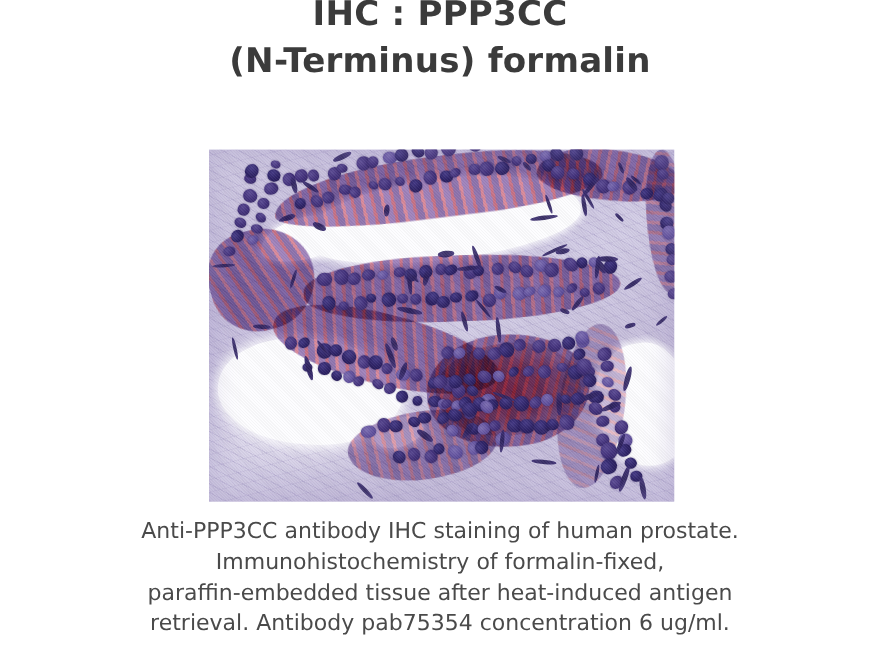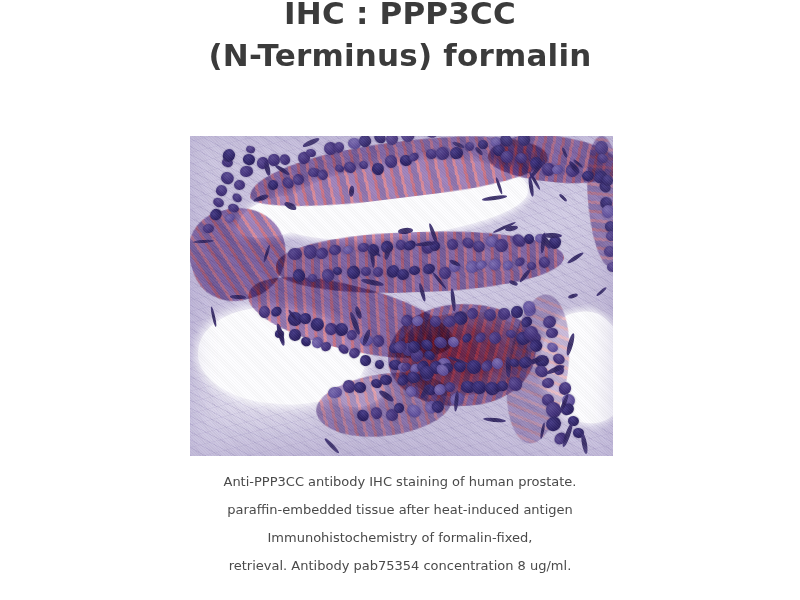--- a/index.html
+++ b/index.html
@@ -232,21 +232,21 @@
     pointer-events: none;
   }
 
   
   .caption {
     position: absolute;
     left: 0;
     top: 468px;
     width: 800px;
     text-align: center;
-    font-size: 13px;
+    font-size: 20px;
     line-height: 28px;
     color: #4a4a4a;
   }
   .caption-line { white-space: nowrap; }
 </style>
 </head>
 <body>
 
 <div class="header">
   <div class="title-line title-line-1">IHC : PPP3CC</div>
@@ -557,16 +557,16 @@
       </div>
 
     <div class="photo-grain"></div>
     <div class="photo-soft"></div>
   </div>
 
 </div>
 
 <div class="caption">
   <div class="caption-line">Anti-PPP3CC antibody IHC staining of human prostate.</div>
+  <div class="caption-line">Immunohistochemistry of formalin-fixed,</div>
   <div class="caption-line">paraffin-embedded tissue after heat-induced antigen</div>
-  <div class="caption-line">Immunohistochemistry of formalin-fixed,</div>
-  <div class="caption-line">retrieval. Antibody pab75354 concentration 8 ug/ml.</div>
+  <div class="caption-line">retrieval. Antibody pab75354 concentration 6 ug/ml.</div>
 </div>
 
 </body></html>

